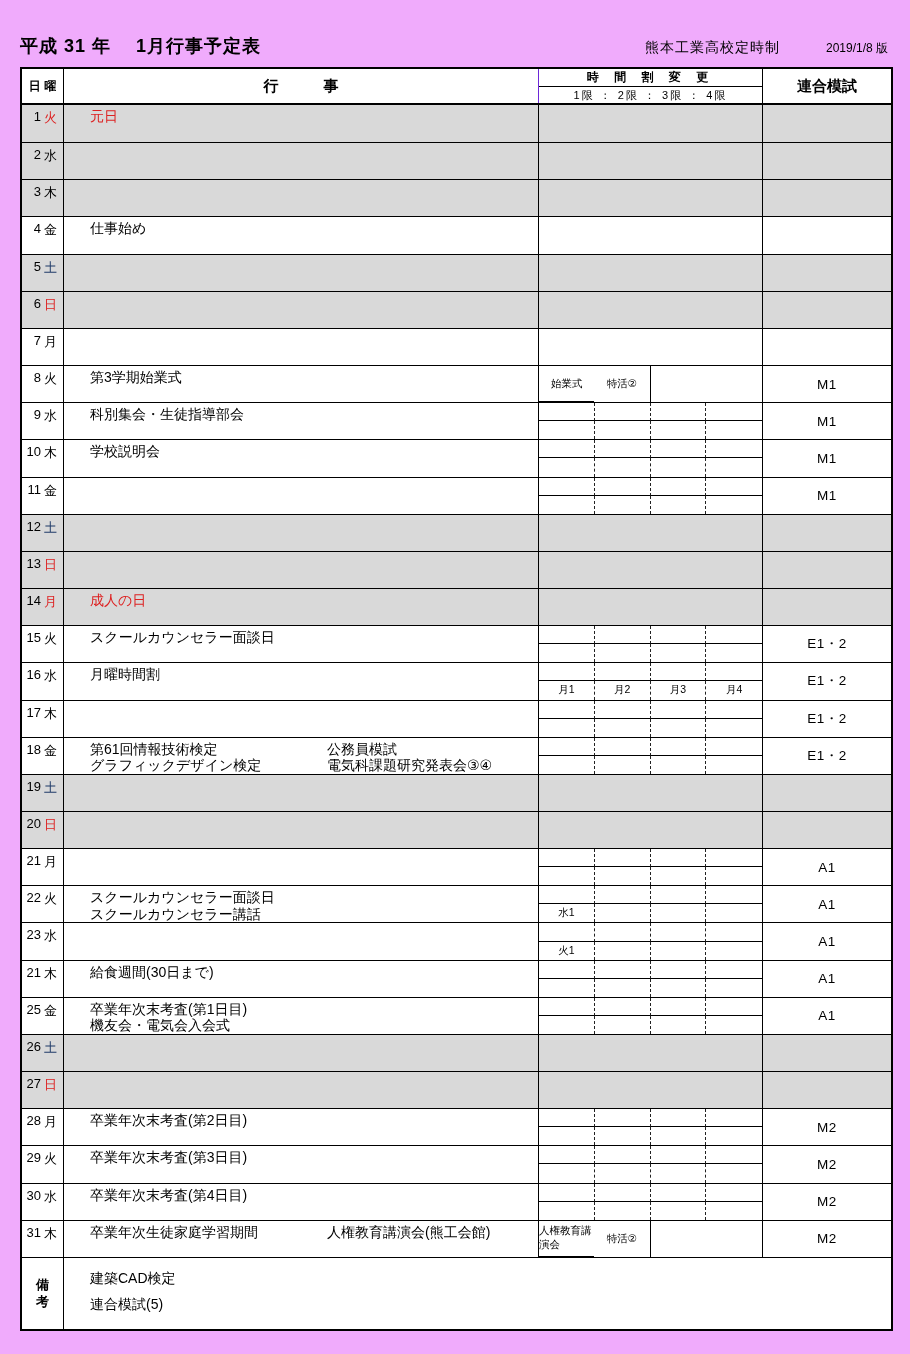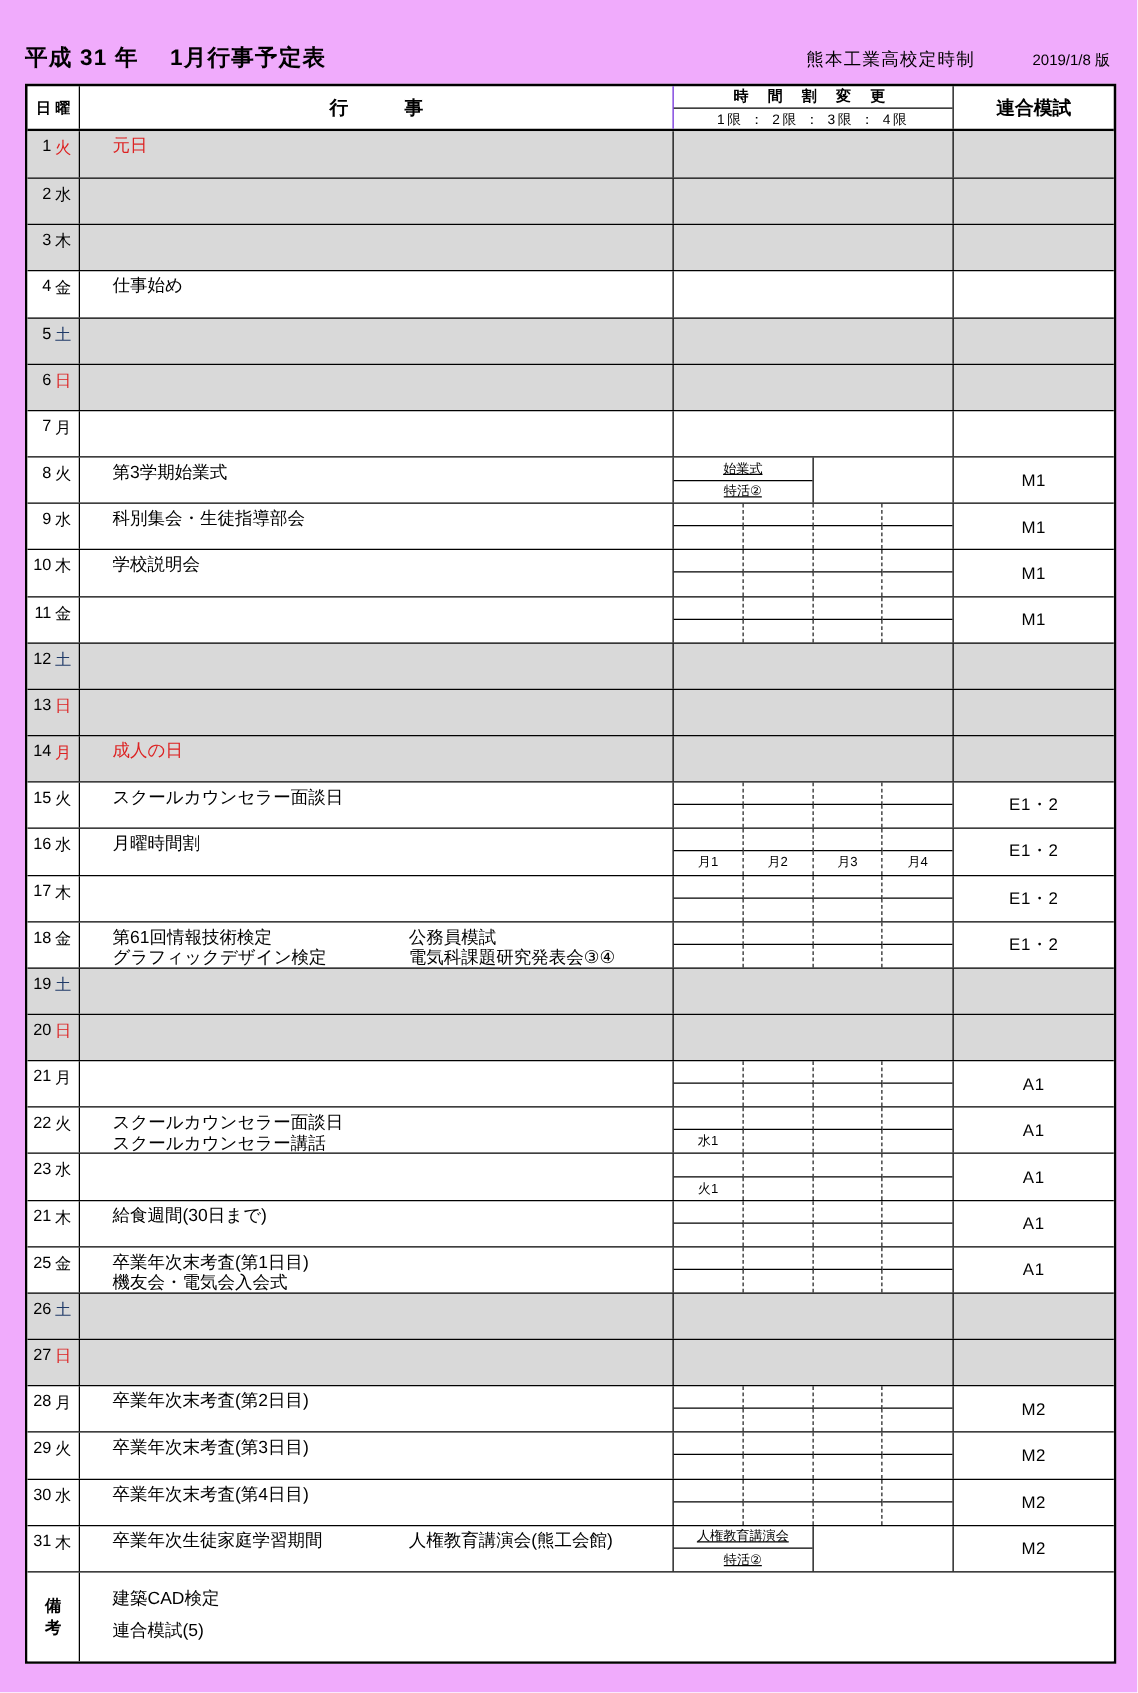--- a/index.html
+++ b/index.html
@@ -45,21 +45,21 @@
   .ev-col1.fixed{width:237px;flex-shrink:0;}
   .red{color:#dd2222;}
 
   .c-tt{width:224px;border-right:1px solid #000;box-sizing:border-box;position:relative;}
   .tt-grid{display:grid;grid-template-columns:repeat(4,1fr);grid-template-rows:1fr 1fr;height:100%;}
   .gc{box-sizing:border-box;border-right:1px dashed #222;display:flex;align-items:center;
       justify-content:center;font-size:10.5px;}
   .gc.last{border-right:none;}
   .gc.top{border-bottom:1px solid #000;}
   .tt-split{display:grid;grid-template-columns:1fr 1fr;height:100%;}
-  .sp-left{border-right:1px solid #000;display:flex;flex-direction:column;box-sizing:border-box;text-decoration:underline;}
+  .sp-left{border-right:1px solid #000;display:flex;flex-direction:row;box-sizing:border-box;}
   .sp-left .spt{flex:1;border-bottom:1px solid #000;display:flex;align-items:center;
                 justify-content:center;font-size:10.5px;box-sizing:border-box;}
   .sp-left .spb{flex:1;display:flex;align-items:center;justify-content:center;font-size:10.5px;}
   .sp-right{}
 
   .c-lunch{width:128px;display:flex;align-items:center;justify-content:center;
            font-size:13.5px;box-sizing:border-box;letter-spacing:0.5px;}
 
   
   .remarks{display:flex;height:72px;border-top:1.5px solid #000;box-sizing:border-box;background:#fff;}

